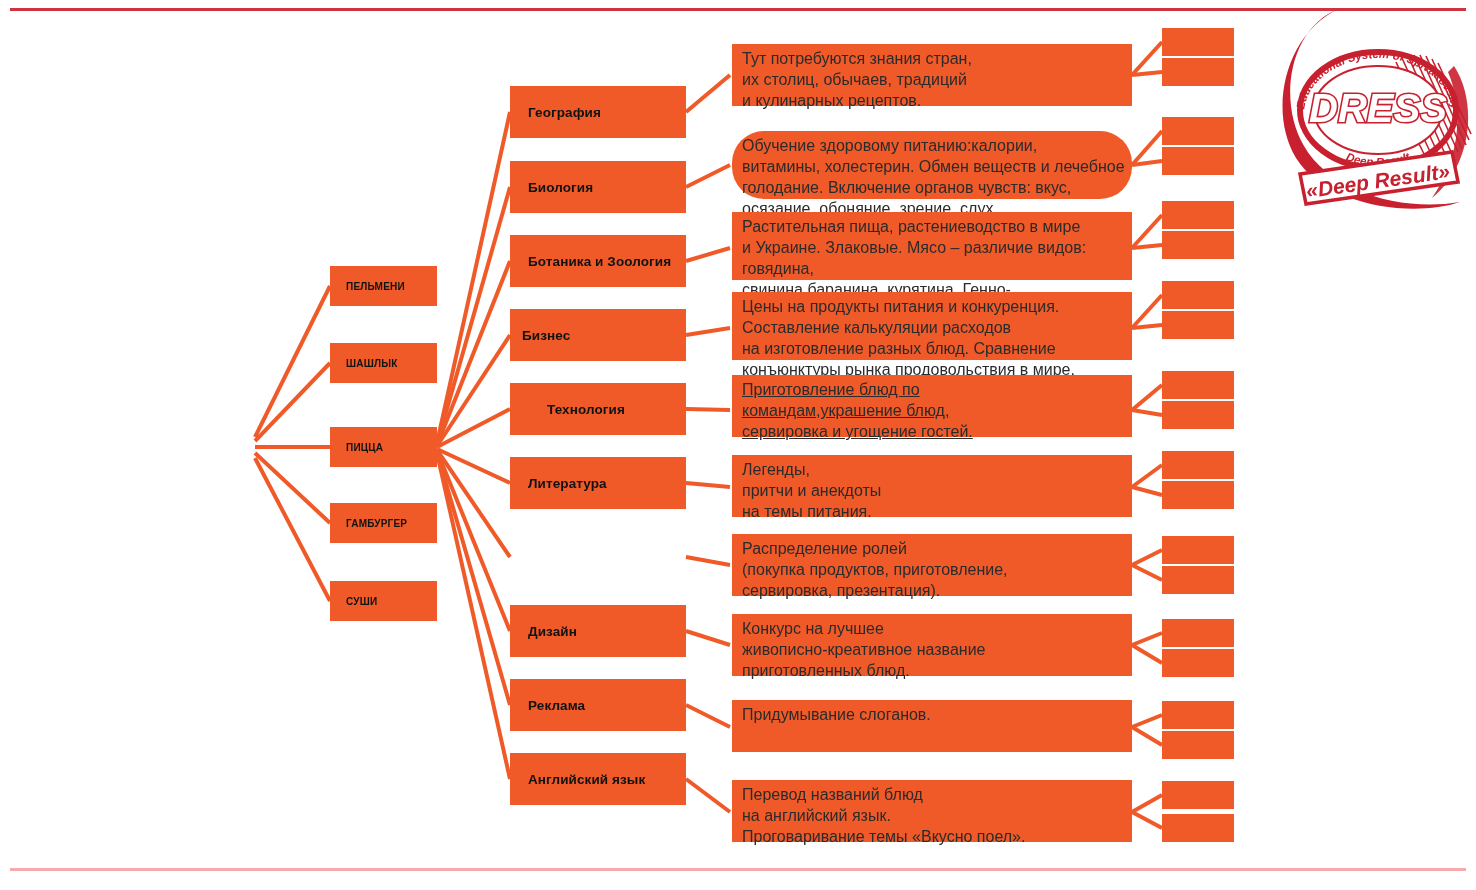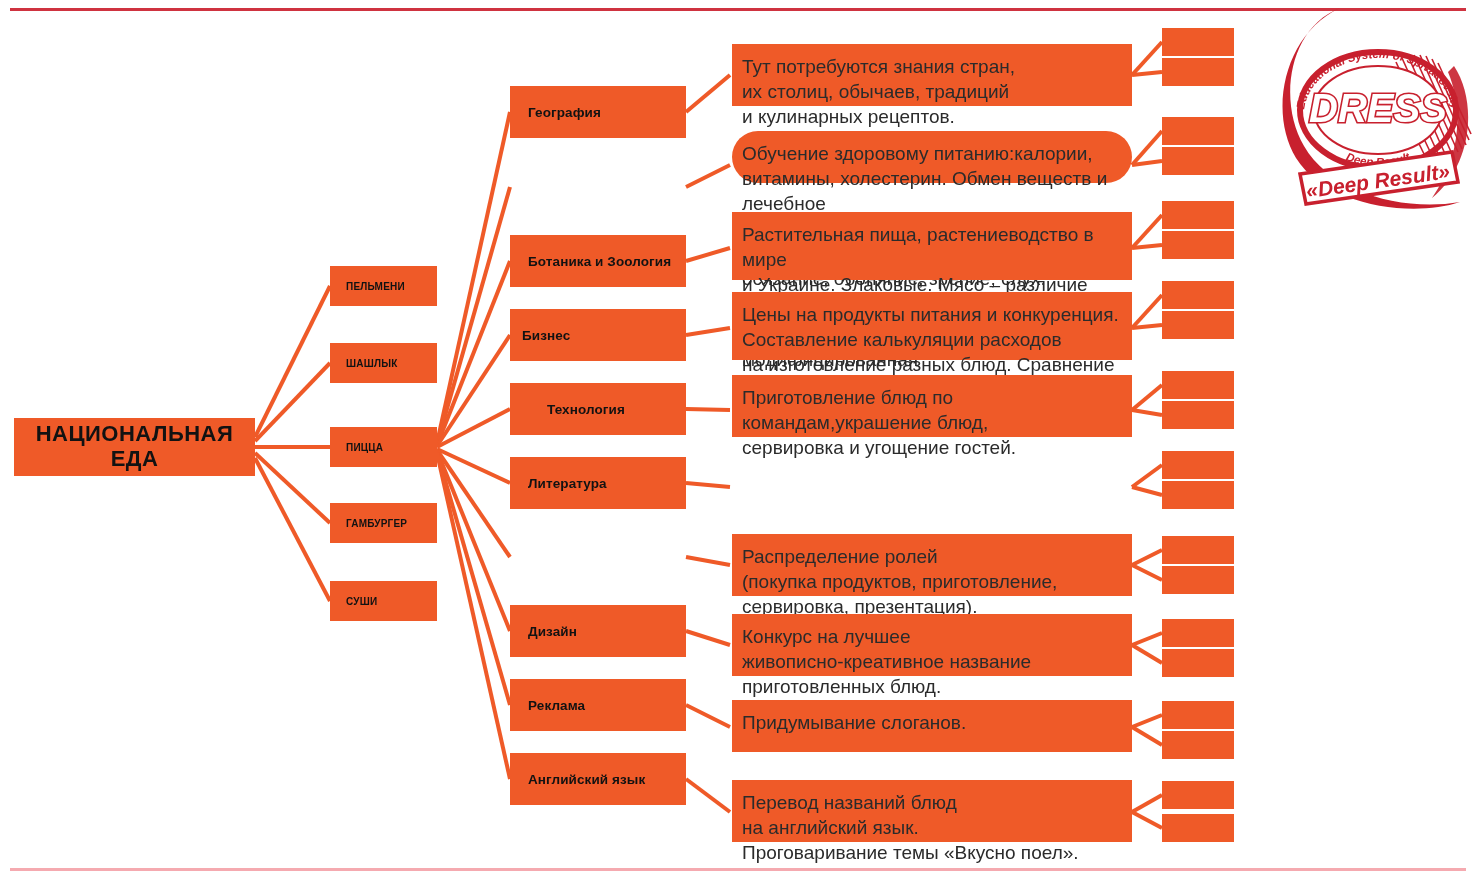--- a/index.html
+++ b/index.html
@@ -69,25 +69,25 @@
     font-weight: bold;
     font-size: 13.5px;
     padding-left: 18px;
     letter-spacing: .1px;
   }
 
   
   .desc {
     color: #2b2b2b;
     font-weight: normal;
-    font-size: 19px;
+    font-size: 16px;
     line-height: 1.32;
     padding-left: 10px;
     align-items: flex-start;
-    padding-top: 10px;
+    padding-top: 4px;
     white-space: pre-line;
   }
 
   
   .stub { }
 
   
   #logo {
     position: absolute;
     left: 1282px;
@@ -160,45 +160,42 @@
       <path d="M1132,645 L1162,663"></path>
 
       <path d="M1132,727 L1162,715"></path>
       <path d="M1132,727 L1162,745"></path>
 
       <path d="M1132,812 L1162,795"></path>
       <path d="M1132,812 L1162,828"></path>
     </g>
   </svg>
 
-  <div class="box root" style="left:14px; top:418px; width:241px; height:58px;">
-    <div>
-      <span>НАЦИОНАЛЬНАЯ</span>
-      <span>ЕДА</span>
-    </div>
-  </div>
 
   <div class="box dish" style="left:330px; top:266px; width:107px; height:40px;">
     <span>ПЕЛЬМЕНИ</span>
   </div>
   <div class="box dish" style="left:330px; top:343px; width:107px; height:40px;">
     <span>ШАШЛЫК</span>
   </div>
   <div class="box dish" style="left:330px; top:427px; width:107px; height:40px;">
     <span>ПИЦЦА</span>
   </div>
   <div class="box dish" style="left:330px; top:503px; width:107px; height:40px;">
     <span>ГАМБУРГЕР</span>
   </div>
   <div class="box dish" style="left:330px; top:581px; width:107px; height:40px;">
     <span>СУШИ</span>
   </div>
 
   <div class="box subject" style="left:510px; top:86px; width:176px; height:52px;">
     <span>География</span>
+  </div>
+  <div class="box subject" style="left:510px; top:161px; width:176px; height:52px;">
+    <span>Биология</span>
   </div>
   <div class="box subject" style="left:510px; top:235px; width:176px; height:52px;">
     <span>Ботаника и Зоология</span>
   </div>
   <div class="box subject" style="left:510px; top:309px; width:176px; height:52px;padding-left:12px;">
     <span>Бизнес</span>
   </div>
   <div class="box subject" style="left:510px; top:383px; width:176px; height:52px;padding-left:37px;">
     <span>Технология</span>
   </div>
@@ -213,42 +210,47 @@
   </div>
   <div class="box subject" style="left:510px; top:753px; width:176px; height:52px;">
     <span>Английский язык</span>
   </div>
 
   <div class="box desc" style="left:732px; top:44px; width:400px; height:62px;">
     <span>Тут потребуются знания стран,
 их столиц, обычаев, традиций
 и кулинарных рецептов.</span>
   </div>
-  <div class="box desc" style="left:732px; top:131px; width:400px; height:52px;border-radius:32px;">
+  <div class="box desc" style="left:732px; top:131px; width:400px; height:68px;border-radius:32px;">
     <span>Обучение здоровому питанию:калории,
 витамины, холестерин. Обмен веществ и лечебное
 голодание. Включение органов чувств: вкус,
 осязание, обоняние, зрение, слух.</span>
   </div>
   <div class="box desc" style="left:732px; top:212px; width:400px; height:68px;">
     <span>Растительная пища, растениеводство в мире
 и Украине. Злаковые. Мясо – различие видов: говядина,
 свинина,баранина, курятина. Генно-модифицированная
 продукция: проблемы и перспективы.</span>
   </div>
   <div class="box desc" style="left:732px; top:292px; width:400px; height:68px;">
     <span>Цены на продукты питания и конкуренция.
 Составление калькуляции расходов
 на изготовление разных блюд. Сравнение
 конъюнктуры рынка продовольствия в мире.</span>
   </div>
-  <div class="box desc" style="left:732px; top:375px; width:400px; height:62px;">
+  <div class="box desc" style="left:732px; top:375px; width:400px; height:62px;text-decoration:underline;">
     <span>Приготовление блюд по
 командам,украшение блюд,
 сервировка и угощение гостей.</span>
+  </div>
+  <div class="box desc" style="left:732px; top:455px; width:400px; height:62px;">
+    <span>Легенды,
+притчи и анекдоты
+на темы питания.</span>
   </div>
   <div class="box desc" style="left:732px; top:534px; width:400px; height:62px;">
     <span>Распределение ролей
 (покупка продуктов, приготовление,
 сервировка, презентация).</span>
   </div>
   <div class="box desc" style="left:732px; top:614px; width:400px; height:62px;">
     <span>Конкурс на лучшее
 живописно-креативное название
 приготовленных блюд.</span>

